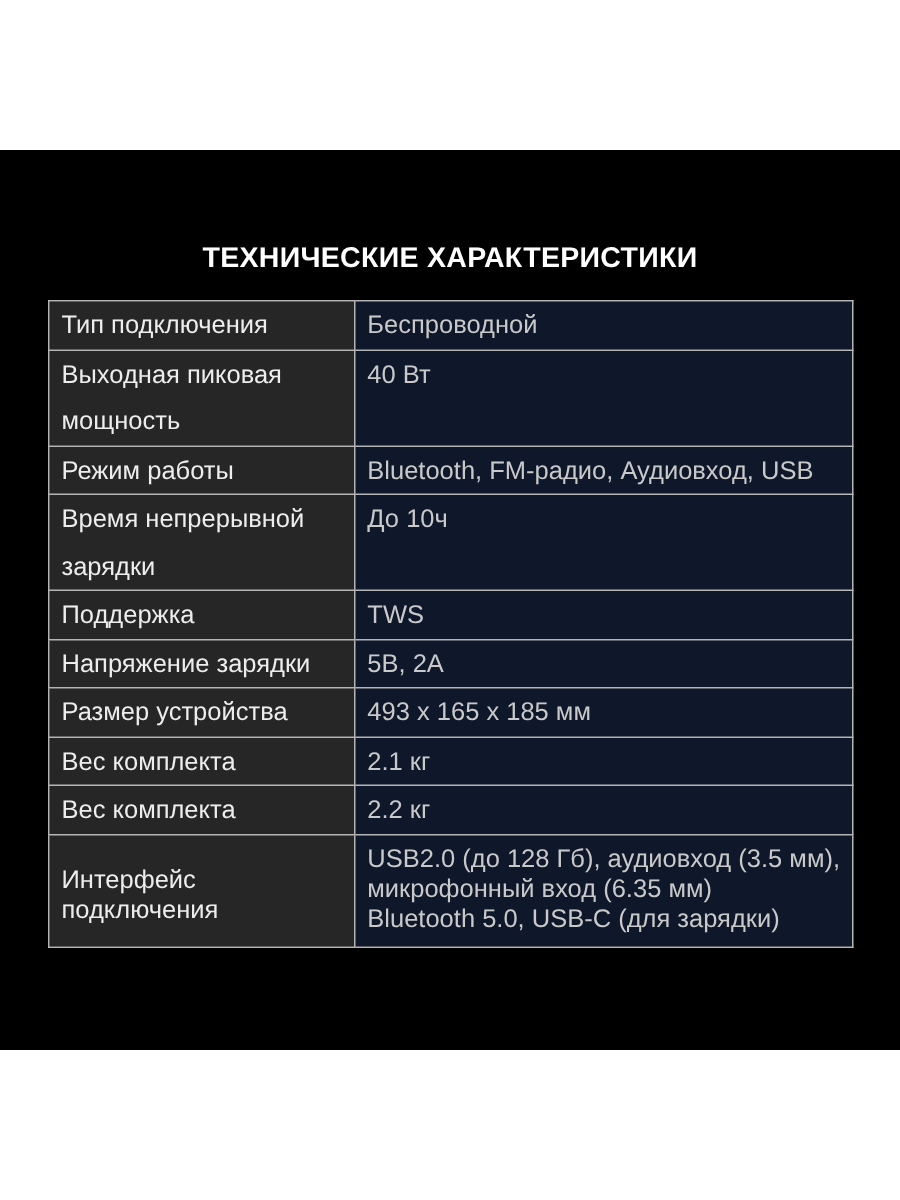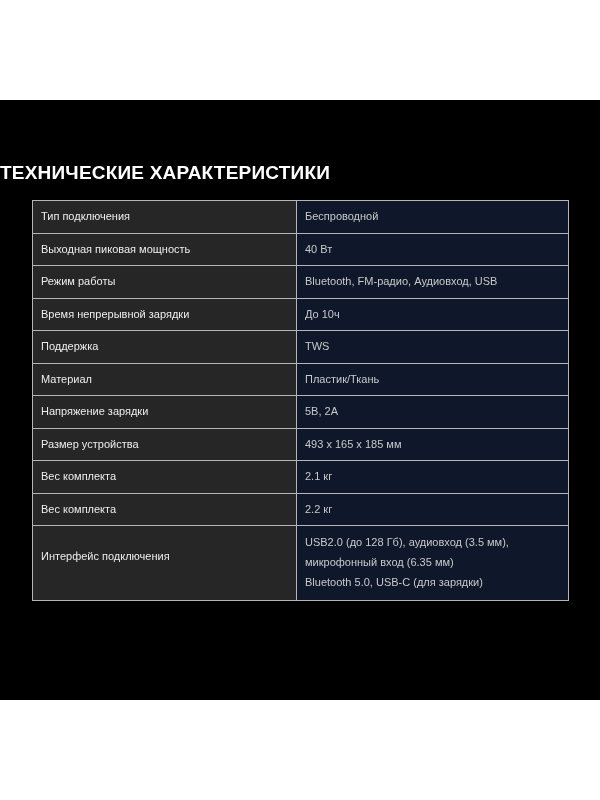--- a/index.html
+++ b/index.html
@@ -1,22 +1,22 @@
 <!DOCTYPE html>
 <html><head>
 <meta charset="utf-8">
 <style>
   html, body { margin:0; padding:0; }
   body { width:600px; height:800px; background:#ffffff; position:relative; overflow:hidden;
          font-family:"Liberation Sans", sans-serif; }
   .panel { position:absolute; left:0; top:100px; width:600px; height:600px; background:#000000; }
-  .title { position:absolute; left:0; top:162px; width:600px; color:#ffffff;
+  .title { position:absolute; left:0; top:162px; width:600px; text-align:center; color:#ffffff;
            font-size:19px; font-weight:bold; letter-spacing:0.2px; }
   table.specs { position:absolute; left:32px; top:200px; width:537px; border-collapse:collapse; }
-  table.specs td { border:1.5px solid #b5b5b5; font-size:11px; vertical-align:top; padding:0 8px; }
+  table.specs td { border:1.5px solid #b5b5b5; font-size:17px; vertical-align:top; padding:0 8px; }
   td.k { width:247px; background:#262626; color:#ededed; height:31.5px; line-height:31.5px; }
   td.v { background:#0f172a; color:#c9c9c9; height:31.5px; line-height:31.5px; }
   td.v.multi { line-height:20px; padding-top:6px; padding-bottom:8px;margin-left:38px; }
   td.k.multi { line-height:20px; padding-top:20px; }
   .line { display:block; white-space:nowrap; }
 </style>
 </head>
 <body>
 
 <div class="panel"></div>
@@ -38,24 +38,20 @@
       </tr>
     <tr>
         <td class="k">Время непрерывной зарядки</td>
         <td class="v">До 10ч</td>
       </tr>
     <tr>
         <td class="k">Поддержка</td>
         <td class="v">TWS</td>
       </tr>
     <tr>
-        <td class="k">Материал</td>
-        <td class="v">Пластик/Ткань</td>
-      </tr>
-    <tr>
         <td class="k">Напряжение зарядки</td>
         <td class="v">5В, 2А</td>
       </tr>
     <tr>
         <td class="k">Размер устройства</td>
         <td class="v">493 х 165 х 185 мм</td>
       </tr>
     <tr>
         <td class="k">Вес комплекта</td>
         <td class="v">2.1 кг</td>

